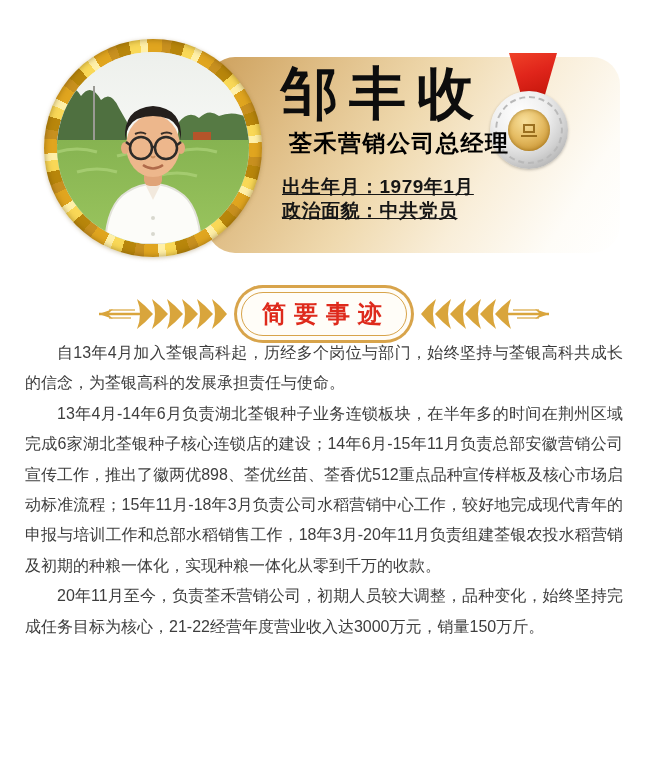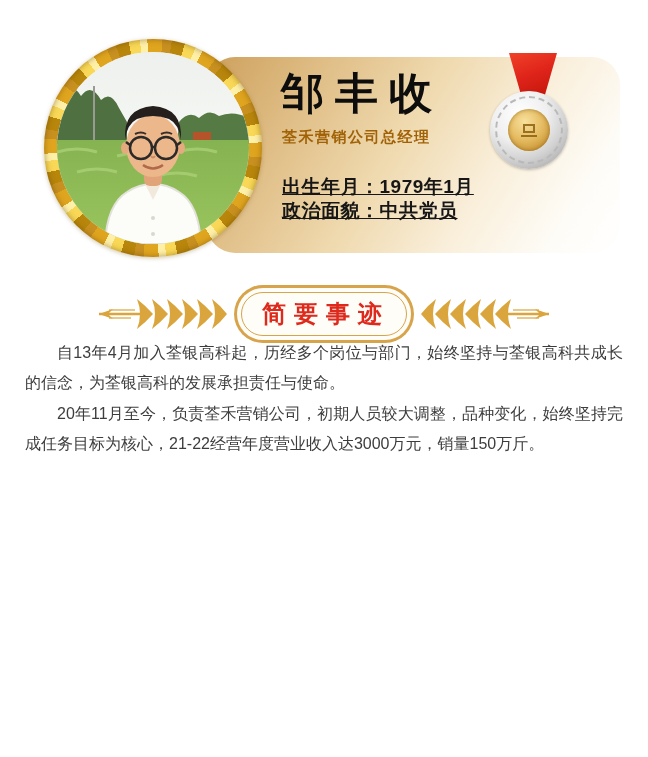--- a/index.html
+++ b/index.html
@@ -56,26 +56,26 @@
     box-shadow:inset 0 0 4px rgba(120,80,0,.6);
     display:flex; flex-direction:column; align-items:center; justify-content:center; gap:2px;
   }
   .medal-mark { width:12px; height:9px; border:2px solid rgba(140,95,15,.85); }
   .medal-bar  { width:16px; height:2px; background:rgba(140,95,15,.85); }
 
   
   .name {
     position:absolute; left:281px; top:60px;
     font-family:"DejaVu Serif","Liberation Serif",serif;
-    font-size:43px; font-weight:900; color:#0d0d0d;
+    font-size:57px; font-weight:900; color:#0d0d0d;
     letter-spacing:11px; line-height:66px; white-space:nowrap;
   }
   .job-title {
-    position:absolute; left:282px; top:128px;
-    font-size:15px; font-weight:700; color:#a16207; letter-spacing:1.5px; white-space:nowrap;
+    position:absolute; left:289px; top:128px;
+    font-size:23px; font-weight:700; color:#000000; letter-spacing:1.5px; white-space:nowrap;
   }
   .info { position:absolute; left:282px; top:175px; }
   .info-line {
     font-size:19px; font-weight:700; color:#161616;
     line-height:24px; letter-spacing:.5px; white-space:nowrap;text-decoration:underline;
   }
 
   
   .section-header {
     position:absolute; left:0; top:290px; width:648px; height:48px;
@@ -208,16 +208,17 @@
           <path d="M85,2 Q94,9 101,17 Q94,25 85,32 Q91,17 85,2 Z"></path>
           <path d="M100,2 Q109,9 116,17 Q109,25 100,32 Q106,17 100,2 Z"></path>
           <path d="M115,2 Q124,9 130,17 Q124,25 115,32 Q121,17 115,2 Z"></path>
         </g>
       </g>
     </svg>
   </div>
 
   <div class="bio">
     <p>自13年4月加入荃银高科起，历经多个岗位与部门，始终坚持与荃银高科共成长的信念，为荃银高科的发展承担责任与使命。</p>
+    <p>13年4月-14年6月负责湖北荃银种子业务连锁板块，在半年多的时间在荆州区域完成6家湖北荃银种子核心连锁店的建设；14年6月-15年11月负责总部安徽营销公司宣传工作，推出了徽两优898、荃优丝苗、荃香优512重点品种宣传样板及核心市场启动标准流程；15年11月-18年3月负责公司水稻营销中心工作，较好地完成现代青年的申报与培训工作和总部水稻销售工作，18年3月-20年11月负责组建荃银农投水稻营销及初期的种粮一体化，实现种粮一体化从零到千万的收款。</p>
     <p>20年11月至今，负责荃禾营销公司，初期人员较大调整，品种变化，始终坚持完成任务目标为核心，21-22经营年度营业收入达3000万元，销量150万斤。</p>
   </div>
 
 </div>
 
 </body></html>

